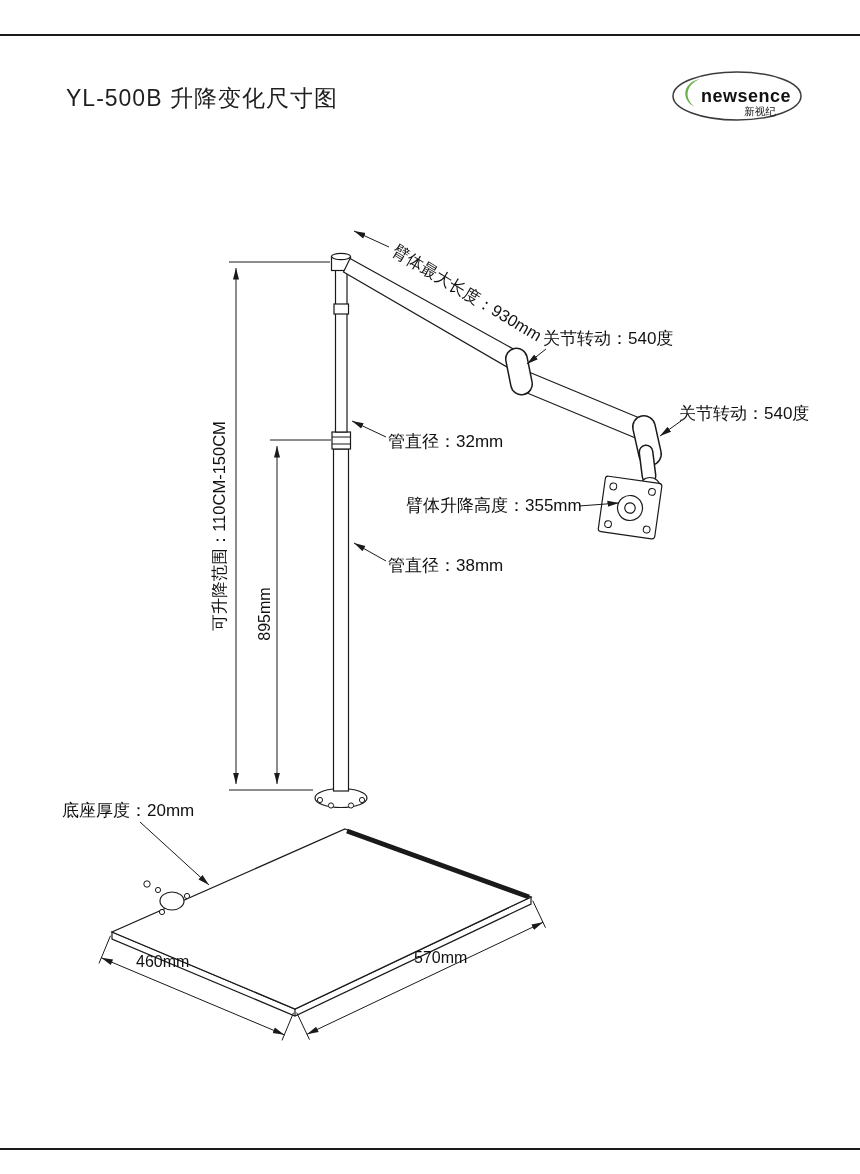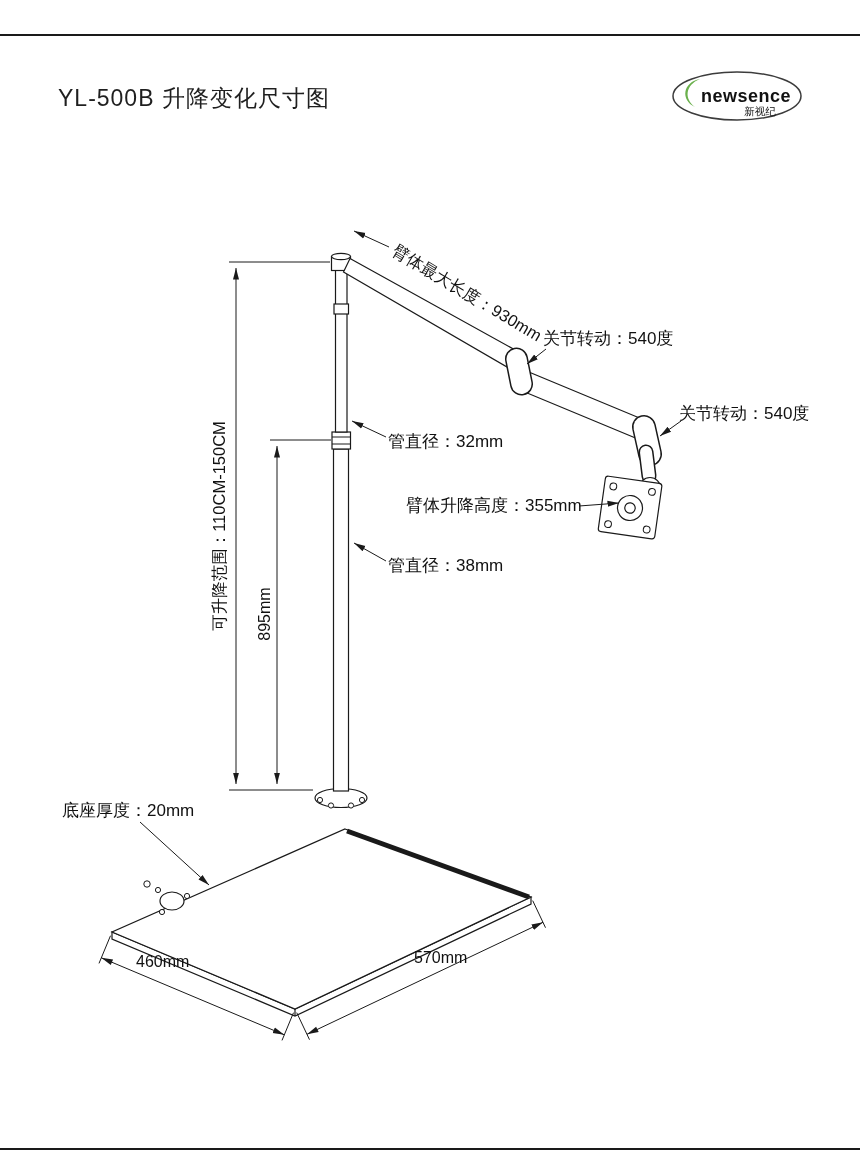--- a/index.html
+++ b/index.html
@@ -1,20 +1,20 @@
 <!DOCTYPE html>
 <html><head>
 <meta charset="utf-8">
 <style>
   html,body{margin:0;padding:0;background:#fff;}
   .page{position:relative;width:860px;height:1174px;background:#ffffff;font-family:"Liberation Sans",sans-serif;overflow:hidden;}
   .sheet-line{position:absolute;left:0;width:860px;height:2px;background:#1a1a1a;}
   .sheet-line.top{top:34px;}
   .sheet-line.bottom{top:1148px;}
-  .page-title{position:absolute;left:58px;top:83px;font-size:23px;color:#1f1f1f;letter-spacing:1px;white-space:nowrap;}
+  .page-title{position:absolute;left:66px;top:83px;font-size:23px;color:#1f1f1f;letter-spacing:1px;white-space:nowrap;}
   .logo{position:absolute;left:670px;top:70px;}
   .diagram{position:absolute;left:0;top:0;}
   svg text{font-family:"Liberation Sans",sans-serif;fill:#111;}
 </style>
 </head>
 <body>
 
 <div class="page">
 
   <div class="sheet-line top"></div>

